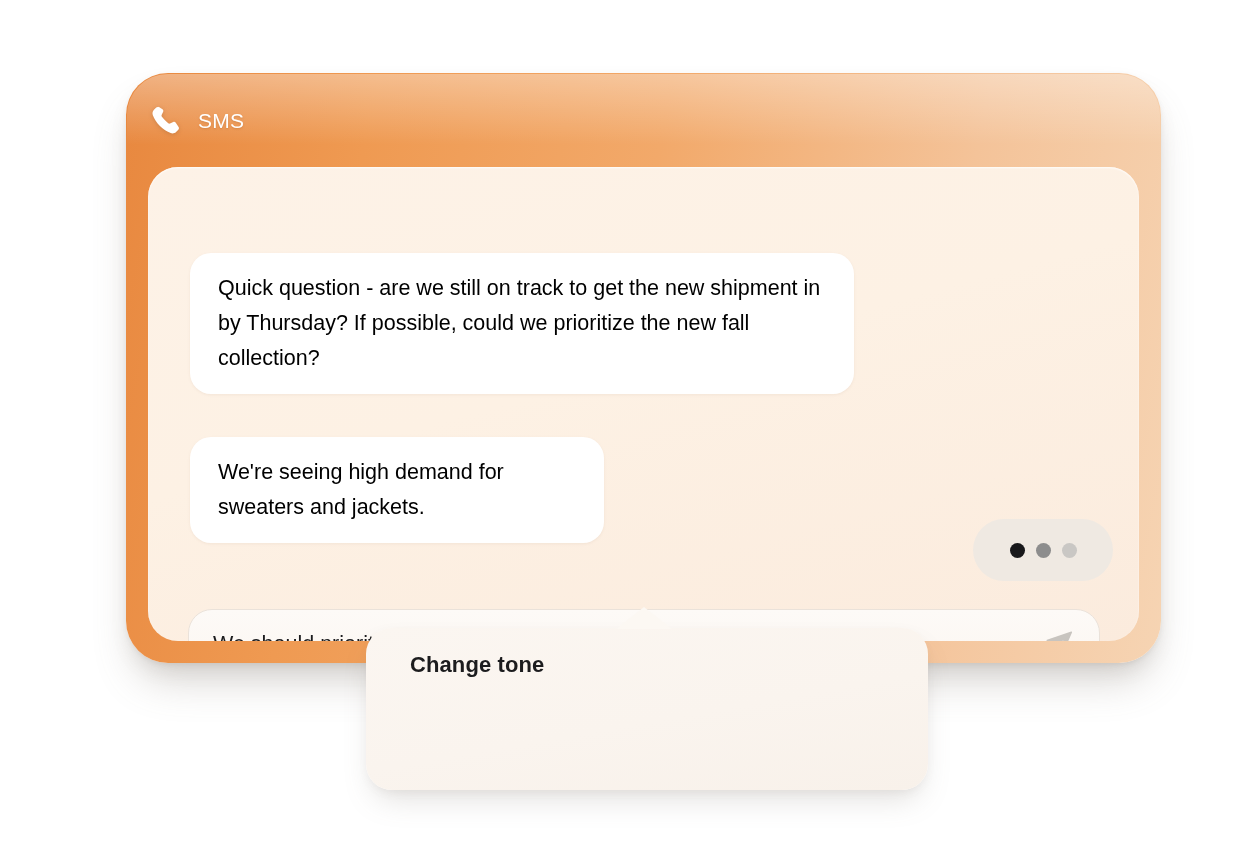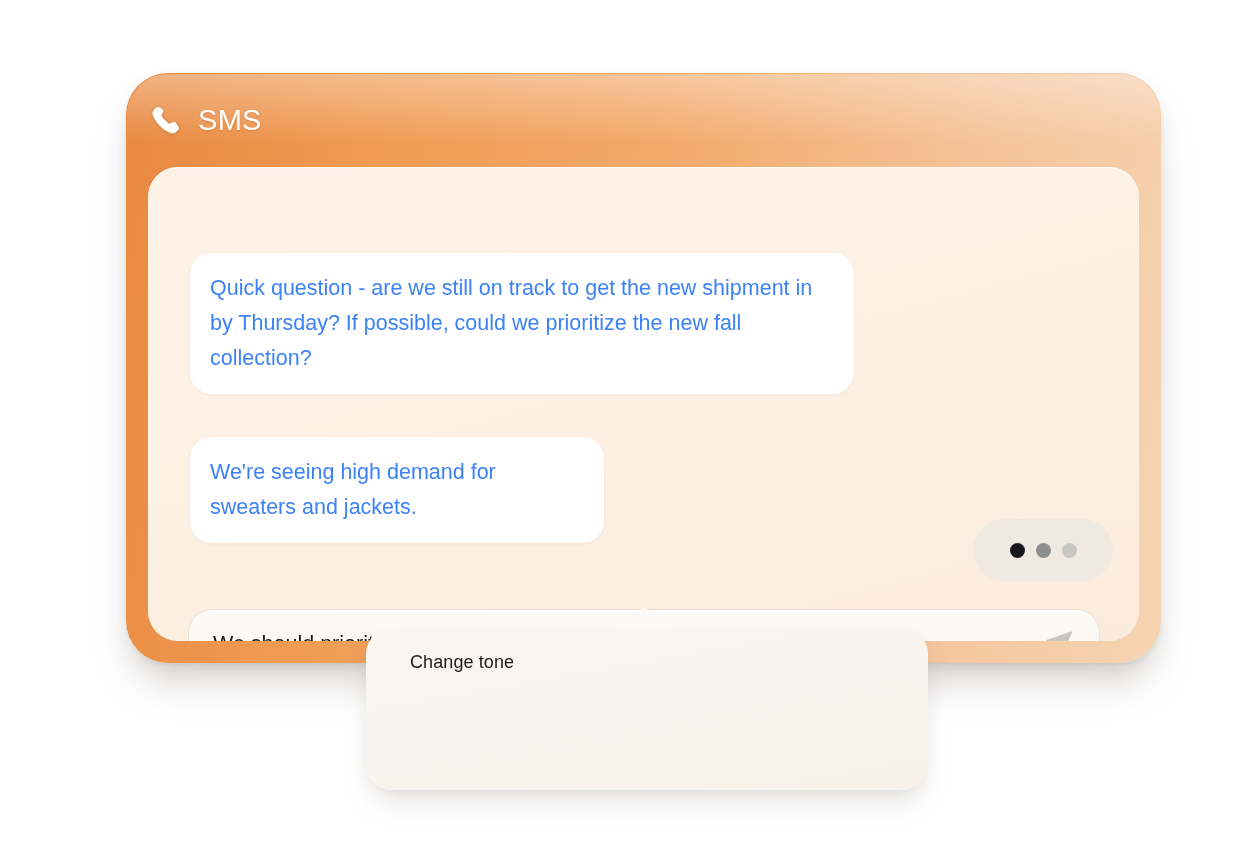--- a/index.html
+++ b/index.html
@@ -61,21 +61,21 @@
   .phone-icon {
     width: 34px;
     height: 34px;
     margin-right: 14px;
     flex: none;
     display: block;
     filter: drop-shadow(0 1px 2px rgba(150,90,40,0.35));
   }
   .header-title {
     color: #ffffff;
-    font-size: 29px;
+    font-size: 21px;
     font-weight: 500;
     letter-spacing: 0.3px;
     text-shadow: 0 1px 2px rgba(160, 95, 45, 0.35);
   }
 
   
   .panel {
     position: absolute;
     left: 22px;
     top: 94px;
@@ -87,24 +87,24 @@
     overflow: hidden;
   }
 
   
   .bubble {
     position: absolute;
     background: #ffffff;
     border-radius: 21px;
     box-shadow: 0 1px 3px rgba(160, 130, 110, 0.10);
     box-sizing: border-box;
-    color: #3b82f6;
+    color: #000000;
     font-size: 21.5px;
     line-height: 35px;
-    padding: 18px 20px;
+    padding: 18px 28px;
   }
   .bubble-1 {
     left: 42px;
     top: 86px;
     width: 664px;
   }
   .bubble-2 {
     left: 42px;
     top: 270px;
     width: 414px;
@@ -190,22 +190,22 @@
     position: absolute;
     left: 250px;
     top: -21px;
     width: 0;
     height: 0;
     border-left: 28px solid transparent;
     border-right: 28px solid transparent;
     border-bottom: 22px solid #fcf8f3;
   }
   .popover-title {
-    font-size: 18px;
-    font-weight: normal;
+    font-size: 22px;
+    font-weight: bold;
     color: #1c1c1e;
     letter-spacing: 0.1px;
     margin: 0 0 32px 16px;
   }
   .tone-row {
     display: flex;
     align-items: center;
     gap: 16px;
     margin-left: 16px;
   }

